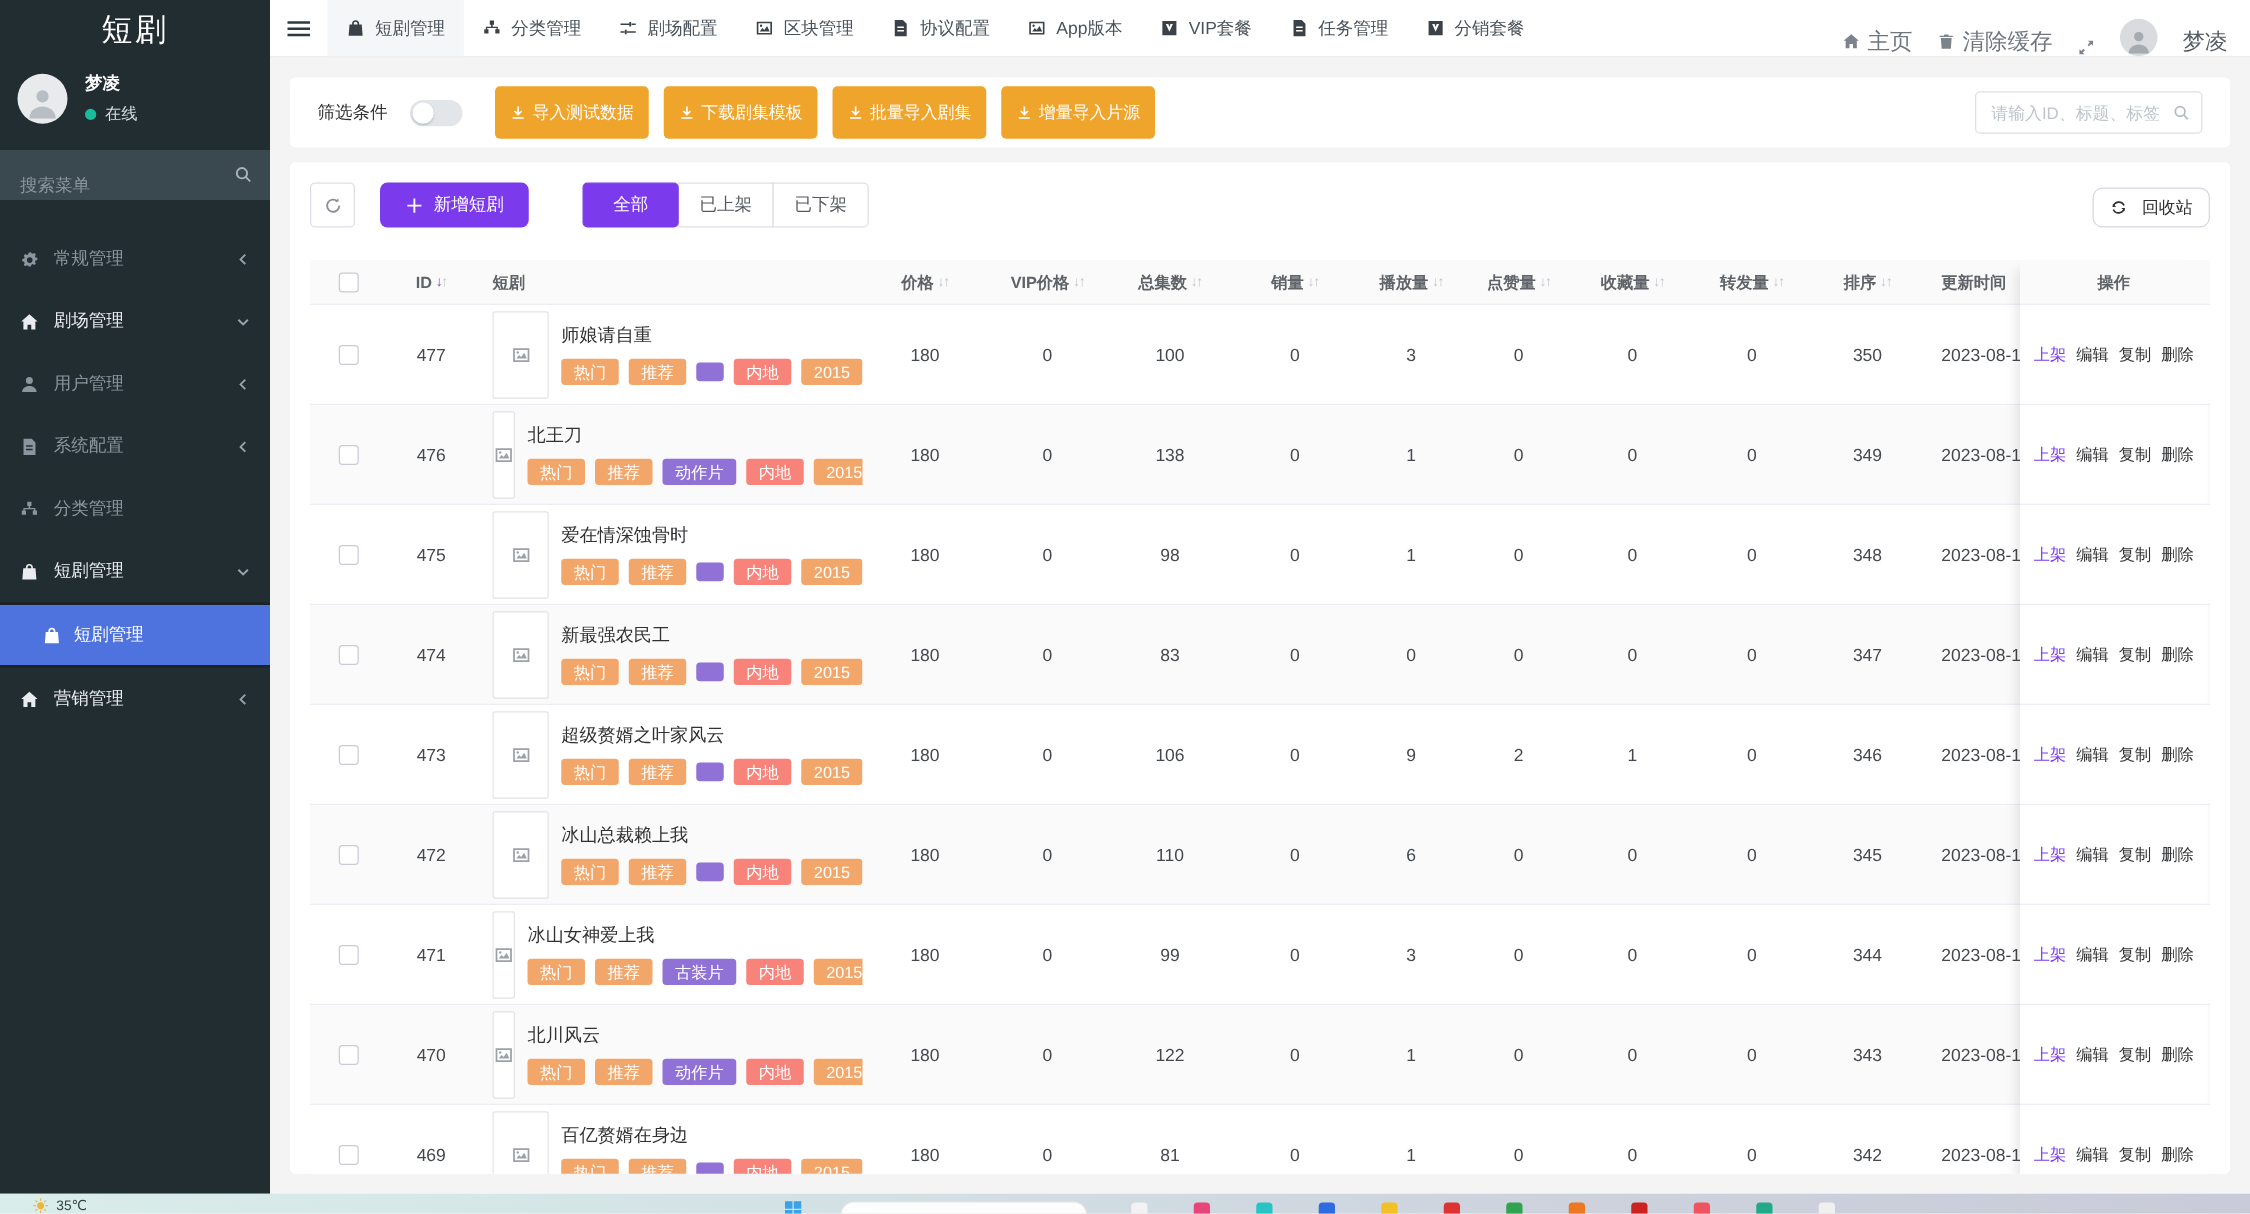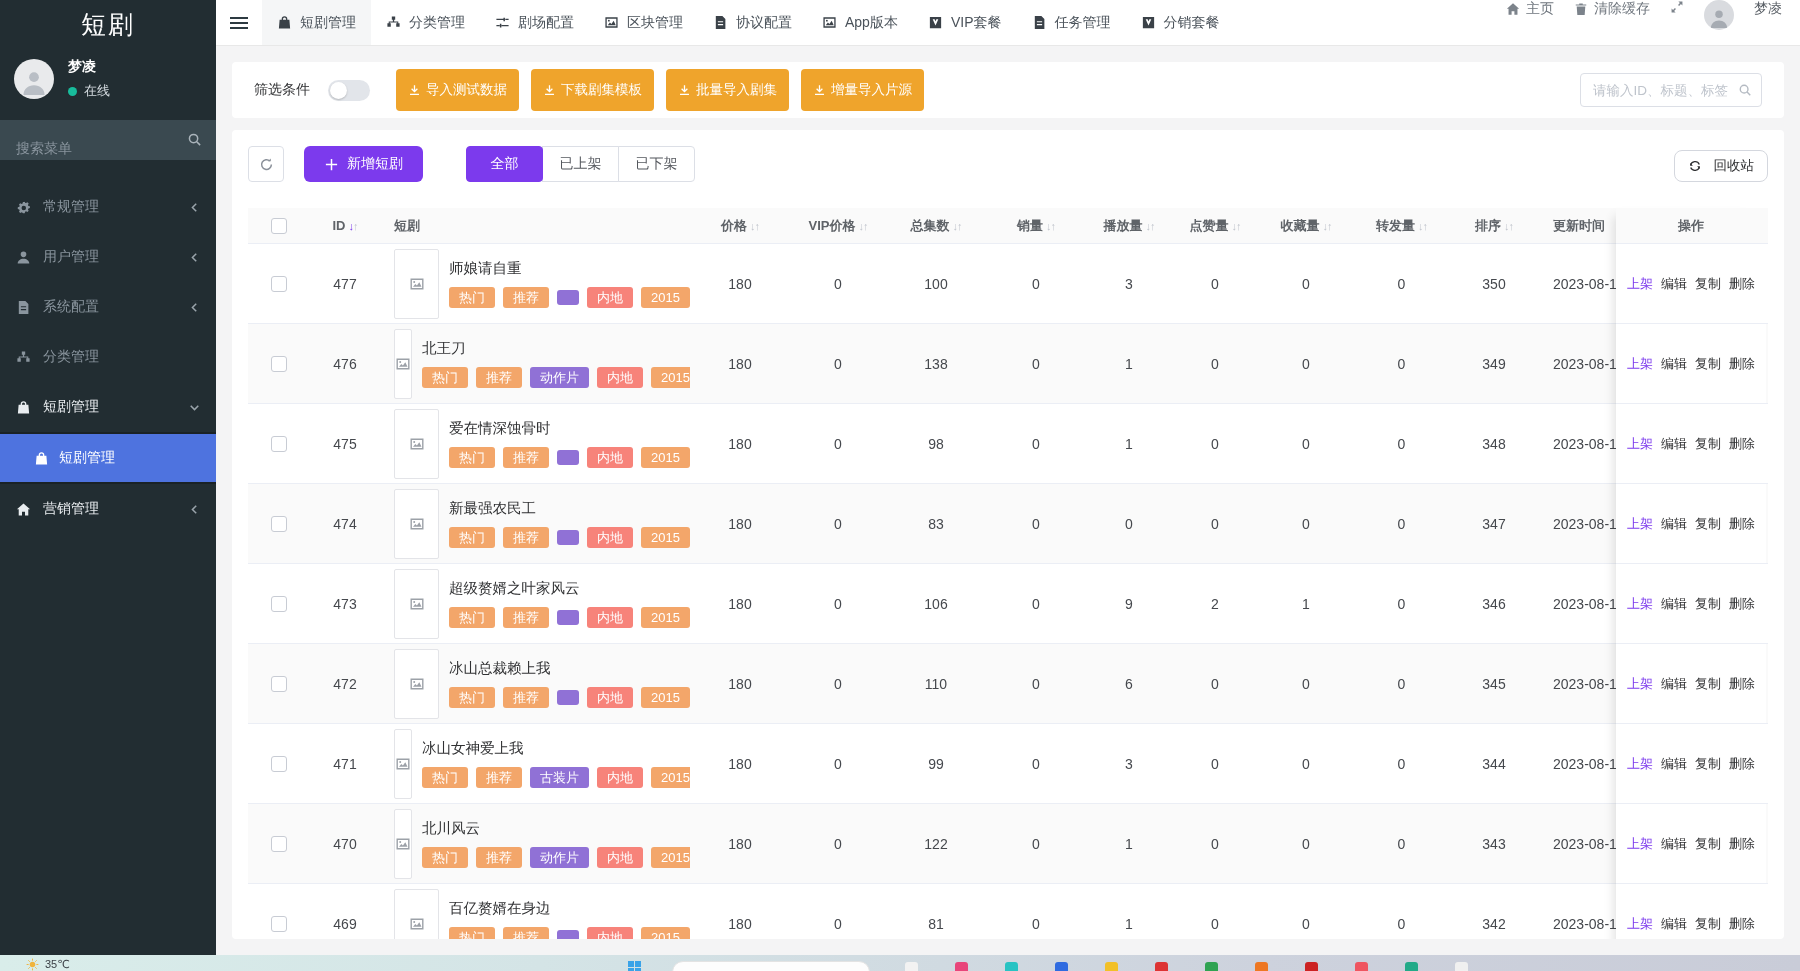--- a/index.html
+++ b/index.html
@@ -31,21 +31,21 @@
 
   
   .navbar { position:absolute; left:216px; top:0; width:1584px; height:46px; background:#fff; border-bottom:1px solid #e8e8e8; display:flex; align-items:stretch; z-index:4; }
   .hambtn { width:46px; display:flex; align-items:center; justify-content:center; cursor:pointer; }
   .ham { width:18px; }
   .ham i { display:block; height:2px; background:#2d3a41; margin:3px 0; }
   .nav-tabs { display:flex; align-items:stretch; }
   .ntab { display:flex; align-items:center; gap:8px; padding:0 15px; font-size:14px; color:#4a525a; cursor:pointer; white-space:nowrap; }
   .ntab .ic { color:#3a4148; }
   .ntab.active { background:#f5f6f7; }
-  .nav-right { margin-left:auto; display:flex; align-items:flex-start; gap:20px; padding-right:18px; color:#6f767e; font-size:14px; }
+  .nav-right { margin-left:auto; display:flex; align-items:flex-end; gap:20px; padding-right:18px; color:#6f767e; font-size:18px; }
   .nav-link { display:flex; align-items:center; gap:6px; cursor:pointer; }
   .nav-link .ic { color:#7c838b; width:14px; height:14px; }
   .nav-avatar { width:30px; height:30px; border-radius:50%; background:#d9dbdf; display:flex; align-items:center; justify-content:center; color:#a6abb2; overflow:hidden; cursor:pointer; }
   .nav-avatar .ic { width:20px; height:20px; margin-top:5px; }
   .nav-user { color:#565c63; cursor:pointer; }
 
   
   .content { position:absolute; left:216px; top:46px; width:1584px; height:909px; padding:16px; display:flex; flex-direction:column; overflow:hidden; }
   .filter-card { background:#fff; border-radius:4px; height:56px; flex:0 0 56px; display:flex; align-items:center; padding:0 22px; margin-bottom:12px; }
   .filter-label { font-size:14px; color:#303133; }
@@ -145,20 +145,33 @@
       <div class="m-item">
         <span class="ic">
           <svg viewBox="0 0 16 16" fill="currentColor">
             <path fill-rule="evenodd" d="M9.3 1.2l.4 1.6c.4.1.7.3 1 .5l1.5-.8 1.3 1.3-.8 1.5c.2.3.4.6.5 1l1.6.4v1.9l-1.6.4c-.1.4-.3.7-.5 1l.8 1.5-1.3 1.3-1.5-.8c-.3.2-.6.4-1 .5l-.4 1.6H7.4L7 13.5c-.4-.1-.7-.3-1-.5l-1.5.8-1.3-1.3.8-1.5c-.2-.3-.4-.6-.5-1l-1.6-.4V7.7l1.6-.4c.1-.4.3-.7.5-1l-.8-1.5 1.3-1.3 1.5.8c.3-.2.6-.4 1-.5l.4-1.6h1.9zM8.3 6.2a2.4 2.4 0 1 0 0 4.8 2.4 2.4 0 0 0 0-4.8z"></path>
           </svg>
         </span>
         <span class="lbl">常规管理</span>
         <span class="ic chev">
           <svg viewBox="0 0 16 16" fill="none" stroke="currentColor" stroke-width="2.2">
             <path d="M10.5 2.5 5 8l5.5 5.5"></path>
+          </svg>
+        </span>
+      </div>
+      <div class="m-item bright">
+        <span class="ic">
+          <svg viewBox="0 0 16 16" fill="currentColor">
+            <path d="M8 1.5 15 7.6h-1.9v6.9H9.6v-4H6.4v4H2.9V7.6H1z"></path>
+          </svg>
+        </span>
+        <span class="lbl">剧场管理</span>
+        <span class="ic chev">
+          <svg viewBox="0 0 16 16" fill="none" stroke="currentColor" stroke-width="2.2">
+            <path d="M2.5 5.5 8 11l5.5-5.5"></path>
           </svg>
         </span>
       </div>
       <div class="m-item">
         <span class="ic">
           <svg viewBox="0 0 16 16" fill="currentColor">
             <path d="M8 7.6a3 3 0 1 0 0-6 3 3 0 0 0 0 6zM1.8 14.5c0-3 2.8-5.2 6.2-5.2s6.2 2.2 6.2 5.2z"></path>
           </svg>
         </span>
         <span class="lbl">用户管理</span>

